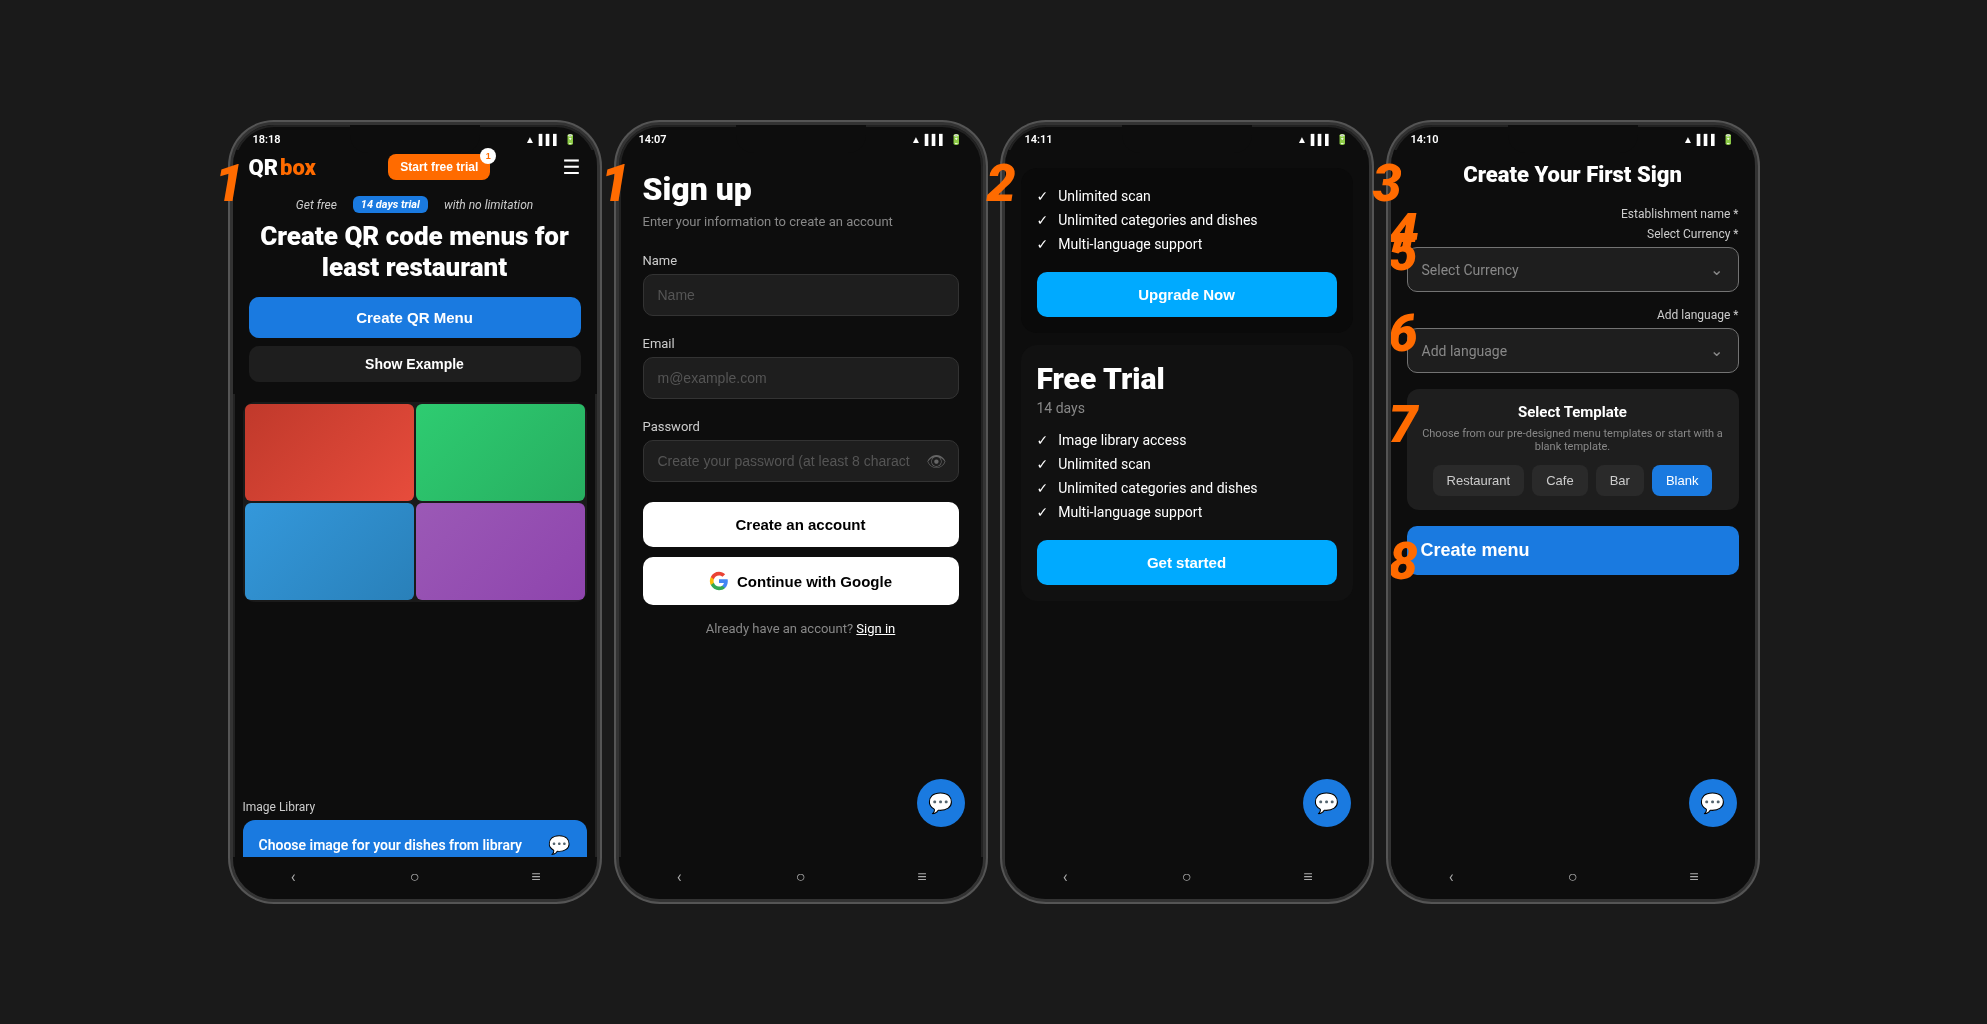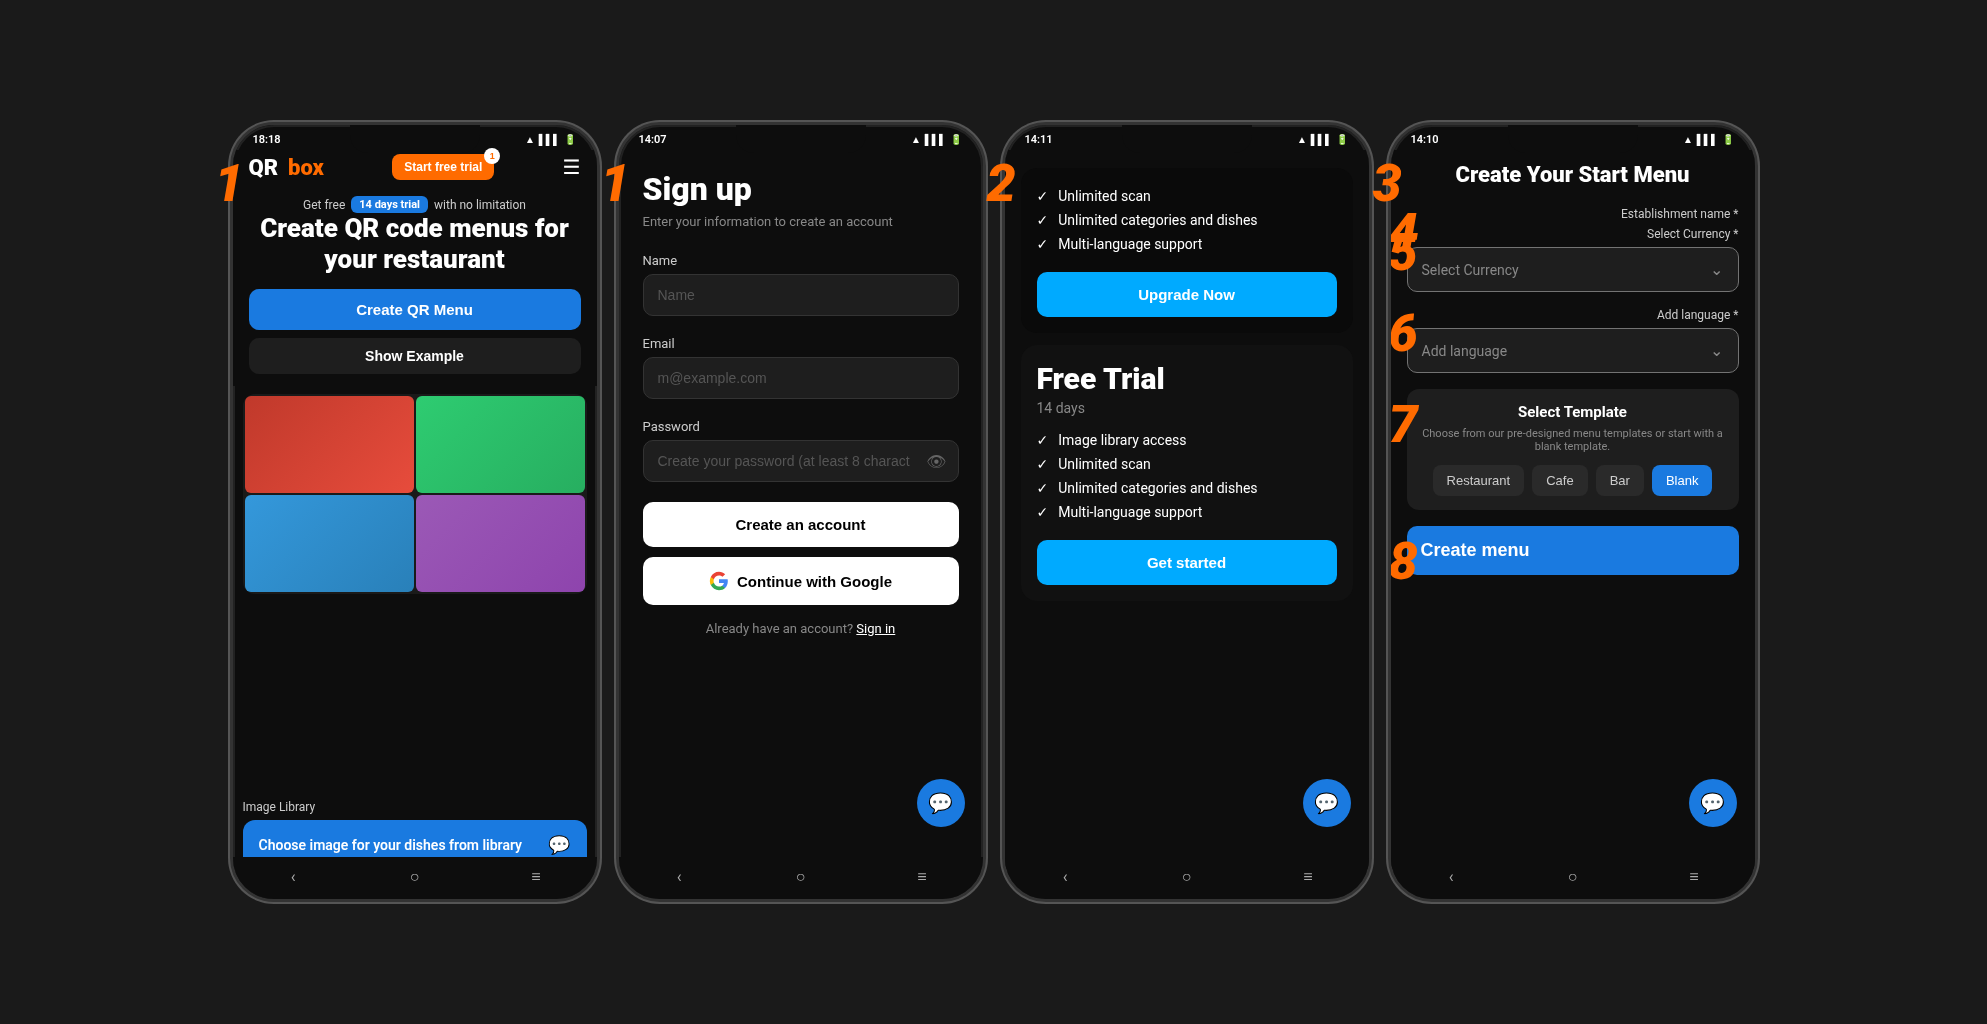--- a/index.html
+++ b/index.html
@@ -106,21 +106,21 @@
     .p1-header {
       display: flex;
       align-items: center;
       justify-content: space-between;
       padding: 4px 16px 8px;
       background: #0d0d0d;
     }
     .qrbox-logo {
       display: flex;
       align-items: center;
-      gap: 10px;
+      gap: 2px;
     }
     .qr-text {
       font-size: 22px;
       font-weight: 900;
       color: #fff;
     }
     .box-text {
       font-size: 22px;
       font-weight: 900;
       color: #FF6B00;
@@ -157,24 +157,25 @@
     }
     .hero-section {
       background: #0d0d0d;
       padding: 8px 16px 12px;
       text-align: center;
     }
     .get-free-row {
       display: flex;
       align-items: center;
       justify-content: center;
-      gap: 6px;
-      margin-bottom: 0;
+      gap: 16px;
+      margin-bottom: 8px;
       font-size: 12px;
       color: #ccc;
+      font-style: italic;
     }
     .days-badge {
       background: #1a7ae0;
       color: #fff;
       border-radius: 6px;
       padding: 2px 8px;
       font-size: 11px;
       font-weight: 700;
     }
     .hero-title {
@@ -636,21 +637,21 @@
         </button>
         <span class="hamburger">☰</span>
       </div>
 
       <div class="hero-section">
         <div class="get-free-row">
           <span>Get free</span>
           <span class="days-badge">14 days trial</span>
           <span>with no limitation</span>
         </div>
-        <div class="hero-title">Create QR code menus for your restaurant</div>
+        <div class="hero-title">Create QR code menus for least restaurant</div>
         <button class="create-qr-btn">Create QR Menu</button>
         <button class="show-example-btn">Show Example</button>
       </div>
 
       <div class="menu-preview">
         <div class="preview-inner">
           <div class="preview-right">
             <div class="preview-food-item food-color-1"></div>
             <div class="preview-food-item food-color-2"></div>
             <div class="preview-food-item food-color-3"></div>
@@ -806,21 +807,21 @@
       <div class="status-bar">
         <span>14:10</span>
         <div class="status-icons">
           <span>▲</span>
           <span>▌▌▌</span>
           <span>🔋</span>
         </div>
       </div>
       <div class="screen-content">
         <div class="create-menu-content">
-          <div class="create-menu-title">Create Your Start Menu</div>
+          <div class="create-menu-title">Create Your First Sign</div>
 
           <div style="position:relative;">
             <span class="step-label-4" style="top:0px;">4</span>
             <label class="field-label">Establishment name *</label>
           </div>
 
           <div style="position:relative;">
             <span class="step-label-5" style="top:0px;">5</span>
             <label class="field-label">Select Currency *</label>
             <div class="select-dropdown">

